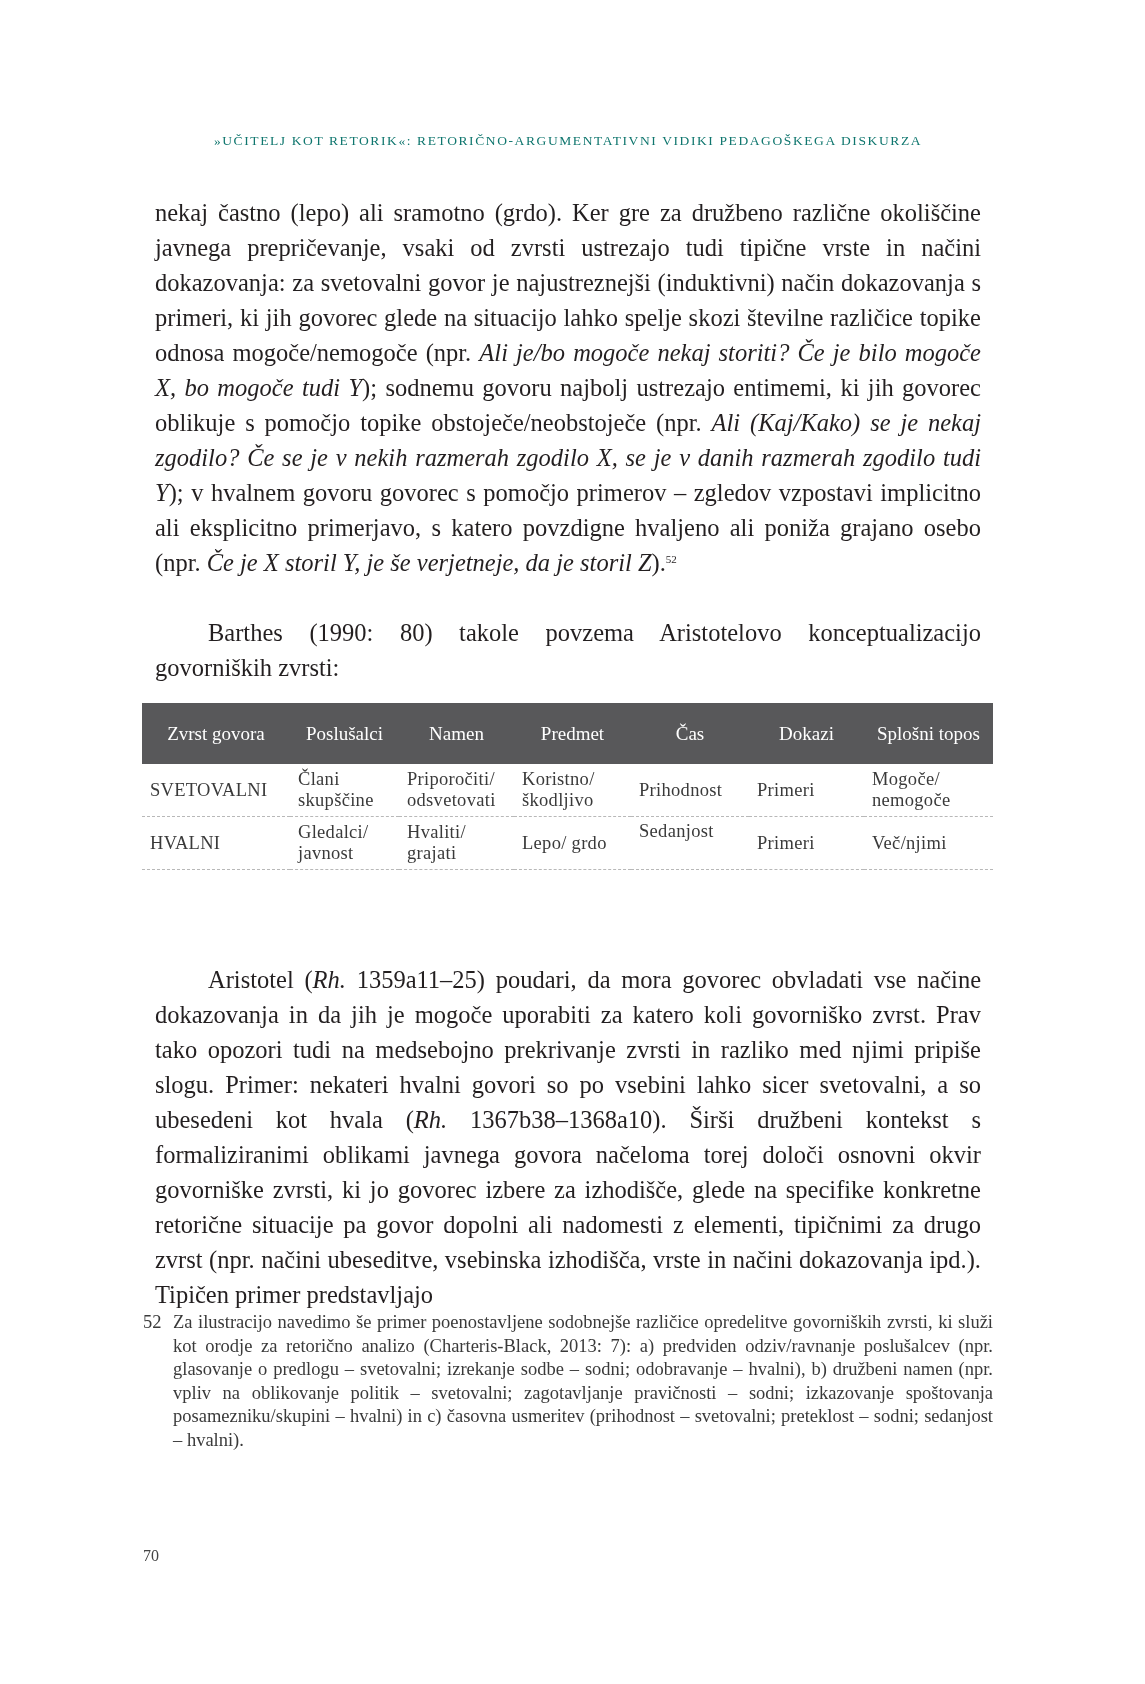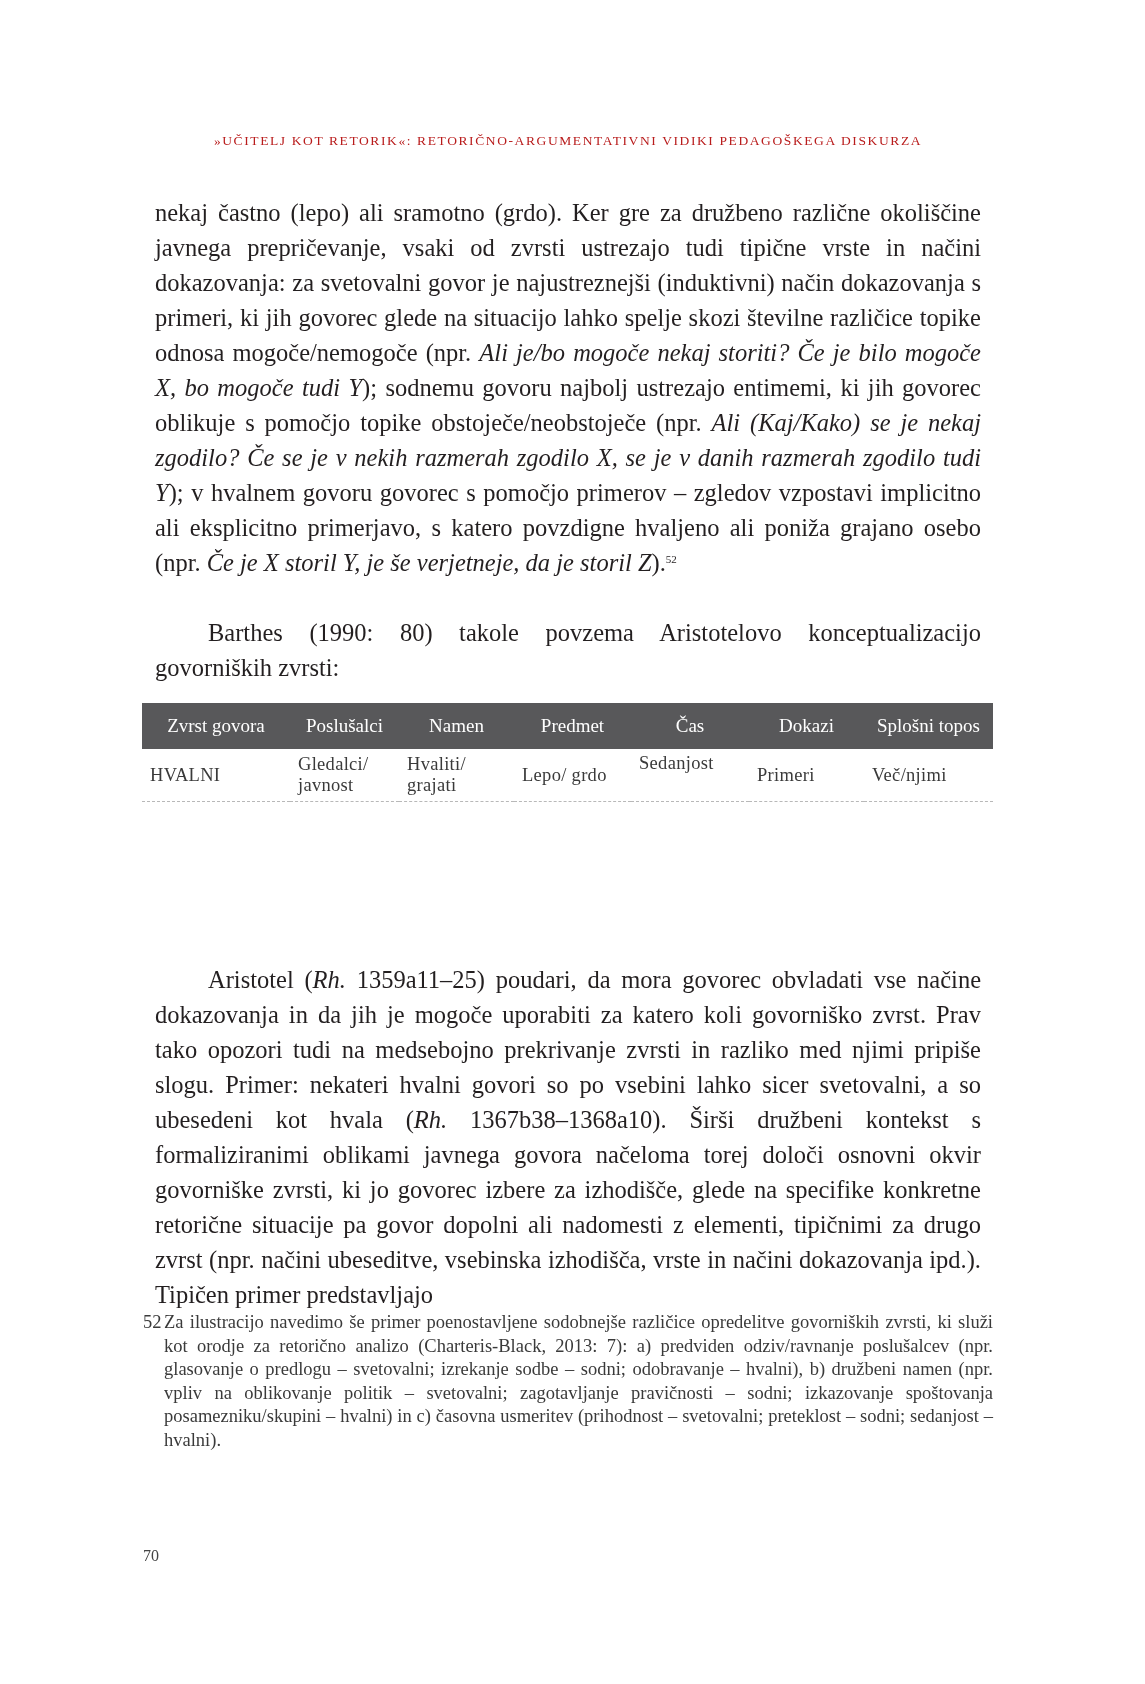--- a/index.html
+++ b/index.html
@@ -1,38 +1,38 @@
 <!DOCTYPE html>
 <html><head>
 <meta charset="utf-8">
 <style>
   html, body { margin:0; padding:0; background:#ffffff; }
   body { width:1145px; height:1684px; position:relative; overflow:hidden;
          font-family:"Liberation Serif","DejaVu Serif",serif; color:#231f20; }
   .running-head { position:absolute; top:133px; left:143px; width:850px; text-align:center;
-    font-size:13.5px; letter-spacing:1.6px; color:#b91c1c; font-family:"Liberation Serif",serif; }
+    font-size:13.5px; letter-spacing:1.6px; color:#0f766e; font-family:"Liberation Serif",serif; }
   .body-text { position:absolute; left:143px; width:850px; font-size:24.5px; line-height:35px;
     text-align:justify; hyphens:manual; }
   .p1 { top:183px; }
   .p2 { top:603px; text-indent:53px; }
   .p3 { top:950px; text-indent:53px; }
   .body-text p { margin:12px; }
   sup.fnref { font-size:11px; vertical-align:top; position:relative; top:-3px; }
   i { font-style:italic; }
   table.speech-table { position:absolute; top:703px; left:142px; width:851px; border-collapse:collapse;
     font-family:"Liberation Serif","DejaVu Serif",serif; }
   .speech-table thead th { background:#58585a; color:#ffffff; font-weight:normal; font-size:19px;
-    height:46px; padding:0 6px; text-align:center; line-height:22px; }
+    height:61px; padding:0 6px; text-align:center; line-height:22px; }
   .speech-table tbody td { font-size:18.5px; color:#3a3a3a; line-height:21px; padding:4px 6px 4px 8px;
     height:44px; border-bottom:1px dashed #b8b8b8; text-align:left; vertical-align:middle; letter-spacing:0.3px; }
   .speech-table tbody td.top { vertical-align:top;margin-top:37px; }
   .footnote { position:absolute; top:1311px; left:143px; width:850px; font-size:18.5px; line-height:23.5px;
     color:#3a3a3a; }
   .footnote .fn-num { position:absolute; left:0; top:0; }
-  .footnote .fn-text { margin-left:21px; text-align:justify; }
+  .footnote .fn-text { margin-left:30px; text-align:justify; }
   .page-number { position:absolute; top:1547px; left:143px; font-size:16px; color:#444; }
 </style>
 </head>
 <body>
 
 <div class="running-head">»UČITELJ KOT RETORIK«: RETORIČNO-ARGUMENTATIVNI VIDIKI PEDAGOŠKEGA DISKURZA</div>
 
 <div class="body-text p1">
   <p><span>nekaj častno (lepo) ali sramotno (grdo). Ker gre za družbeno različne okoliščine javnega prepričevanje, vsaki od zvrsti ustrezajo tudi tipične vrste in načini dokazovanja: za svetovalni govor je najustreznejši (induktivni) način dokazovanja s primeri, ki jih govorec glede na situacijo lahko spelje skozi številne različice topike odnosa mogoče/nemogoče (npr. </span><i>Ali je/bo mogoče nekaj storiti? Če je bilo mogoče X, bo mogoče tudi Y</i><span>); sodnemu govoru najbolj ustrezajo entimemi, ki jih govorec oblikuje s pomočjo topike obstoječe/neobstoječe (npr. </span><i>Ali (Kaj/Kako) se je nekaj zgodilo? Če se je v nekih razmerah zgodilo X, se je v danih razmerah zgodilo tudi Y</i><span>); v hvalnem govoru govorec s pomočjo primerov – zgledov vzpostavi implicitno ali eksplicitno primerjavo, s katero povzdigne hvaljeno ali poniža grajano osebo (npr. </span><i>Če je X storil Y, je še verjetneje, da je storil Z</i><span>).</span><sup class="fnref">52</sup></p>
 </div>
@@ -57,20 +57,29 @@
       <th>Poslušalci</th>
       <th>Namen</th>
       <th>Predmet</th>
       <th>Čas</th>
       <th>Dokazi</th>
       <th>Splošni topos</th>
     </tr>
   </thead>
   <tbody>
     <tr>
+      <td>SVETOVALNI</td>
+      <td>Člani skupščine</td>
+      <td>Priporočiti/ odsvetovati</td>
+      <td>Koristno/ škodljivo</td>
+      <td>Prihodnost</td>
+      <td>Primeri</td>
+      <td>Mogoče/ nemogoče</td>
+    </tr>
+    <tr>
       <td>HVALNI</td>
       <td>Gledalci/ javnost</td>
       <td>Hvaliti/ grajati</td>
       <td>Lepo/ grdo</td>
       <td class="top">Sedanjost</td>
       <td>Primeri</td>
       <td>Več/njimi</td>
     </tr>
   </tbody>
 </table>

